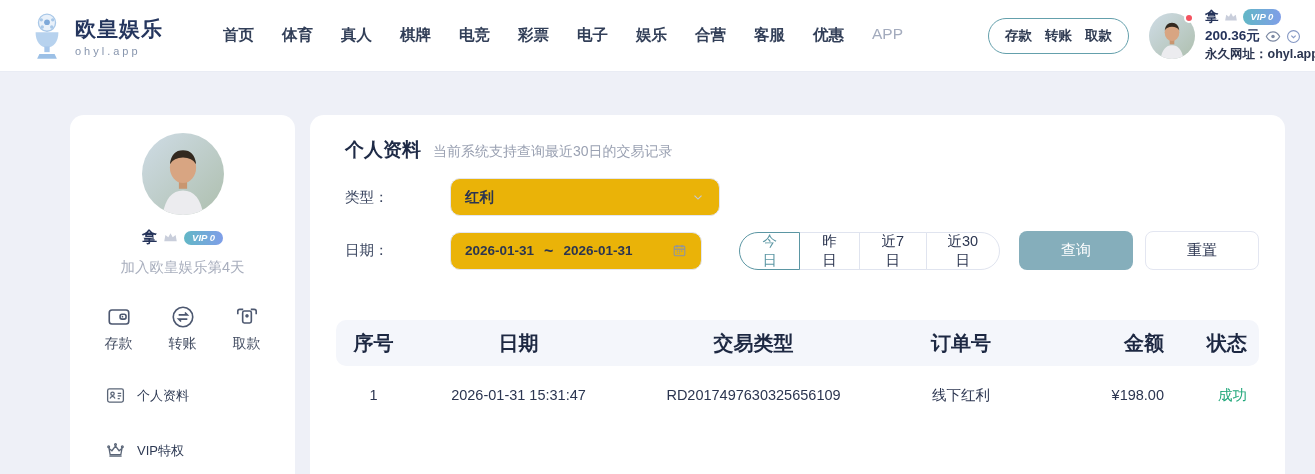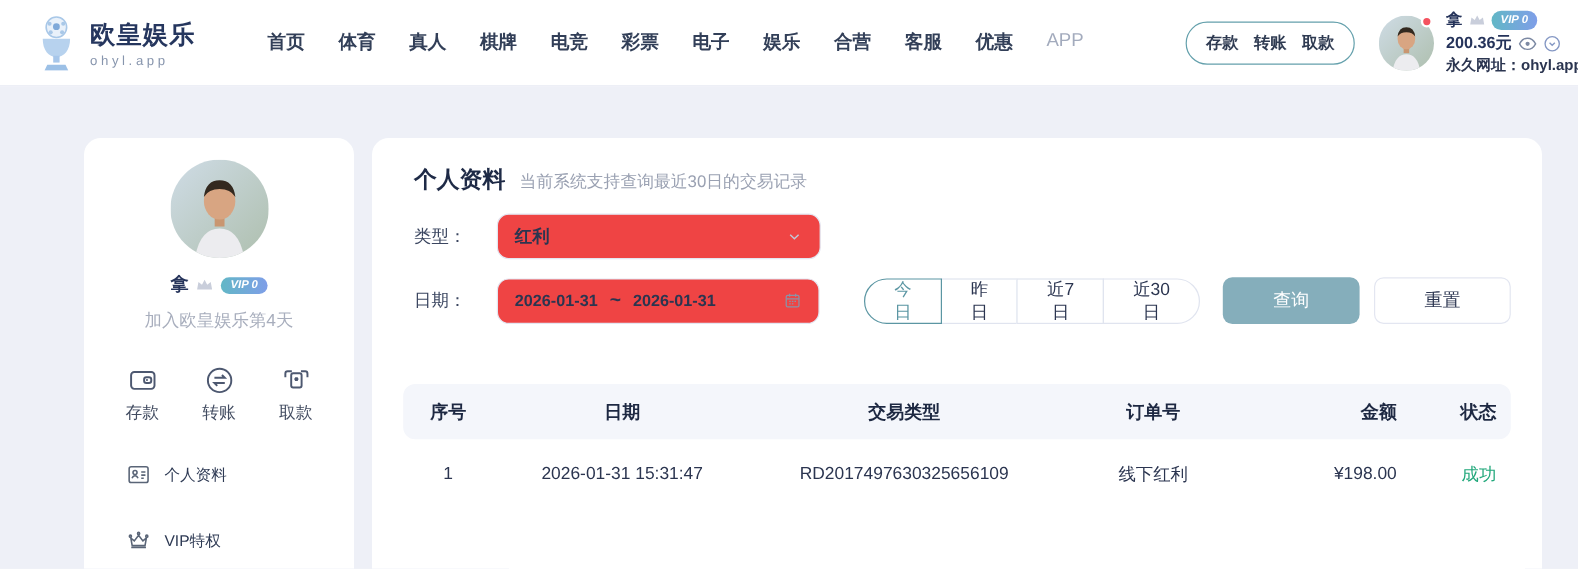--- a/index.html
+++ b/index.html
@@ -56,22 +56,22 @@
   .menu-item .mi-icon { color:#5a6577; display:flex; }
 
   
   .main { flex:1; min-height:560px; padding:22px 26px; }
   .title-row { display:flex; align-items:baseline; gap:12px; padding-left:9px; }
   .page-title { font-size:19px; font-weight:700; color:#1e2a46; }
   .page-subtitle { font-size:14px; color:#9aa1b2; }
 
   .filter-row { display:flex; align-items:center; margin-top:15px; padding-left:9px;gap:19px; }
   .f-label { font-size:14.5px; color:#3b4660; width:50px; flex:none; }
-  .box { width:270px; height:38px; border:1px solid #e3e6f1; border-radius:10px; background:#ef4444;
-         display:flex; align-items:center; padding:0 14px; cursor:pointer; }
+  .box { width:270px; height:38px; border:1px solid #e3e6f1; border-radius:10px; background:#eab308;
+         display:flex; align-items:center; padding:0 14px; cursor:pointer;margin-left:36px; }
   .select-value { font-size:14.5px; font-weight:600; color:#2b3550; }
   .box .tail { margin-left:auto; display:flex; color:#c2c8d8; }
   .date-text { font-size:13.5px; font-weight:700; color:#2b3550; }
   .date-sep { margin:0 10px; color:#2b3550; font-weight:700; }
   .box .cal { color:#8b93a7; }
 
   .segmented { display:flex; margin-left:18px; }
   .seg-btn { height:38px; padding:16px 17px; background:#fff; border:1px solid #e0e4ef;
              font-size:14.5px; color:#2b3550; display:flex; align-items:center; margin-left:-1px;
              cursor:pointer; font-family:inherit; }
@@ -81,21 +81,21 @@
 
   .actions { margin-left:auto; display:flex; gap:12px; }
   .btn { width:114px; height:39px; border-radius:8px; font-size:15px; display:flex;
          align-items:center; justify-content:center; cursor:pointer; font-family:inherit; }
   .btn-primary { background:#85aebb; color:#fff; border:none; }
   .btn-ghost { background:#fff; color:#2b3550; border:1px solid #e3e6f1; }
 
   
   .table { margin-top:50px; }
   .t-grid { display:grid; grid-template-columns:75px 215px 255px 160px 1fr 95px; align-items:center; }
-  .t-head { height:46px; background:#f4f6fb; border-radius:10px; font-size:15px; font-weight:700;
+  .t-head { height:46px; background:#f4f6fb; border-radius:10px; font-size:20px; font-weight:700;
             color:#1d2842; }
   .t-row { height:58px; font-size:14.5px; color:#2b3550; }
   .c-center { text-align:center; }
   .c-right { text-align:right; }
   .c-status { text-align:right; padding-right:12px; }
   .t-row .c-status { color:#22a87b; }
 
   svg { display:block; }
 </style>
 </head>

